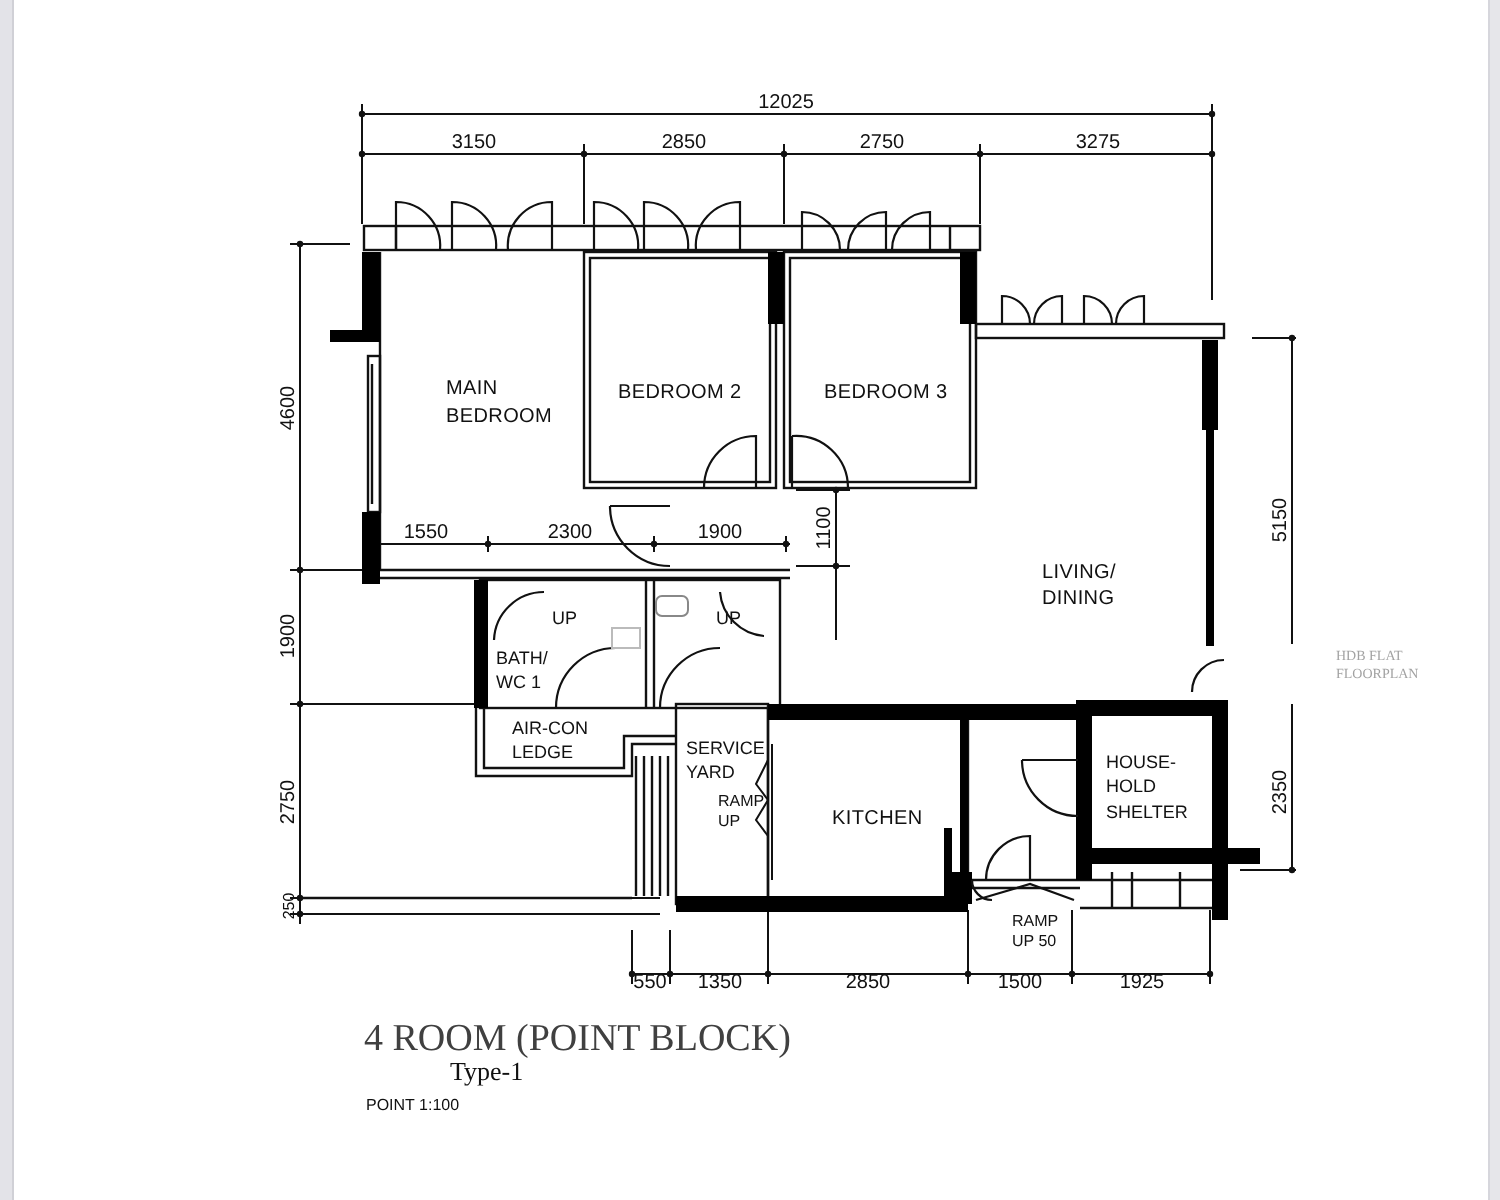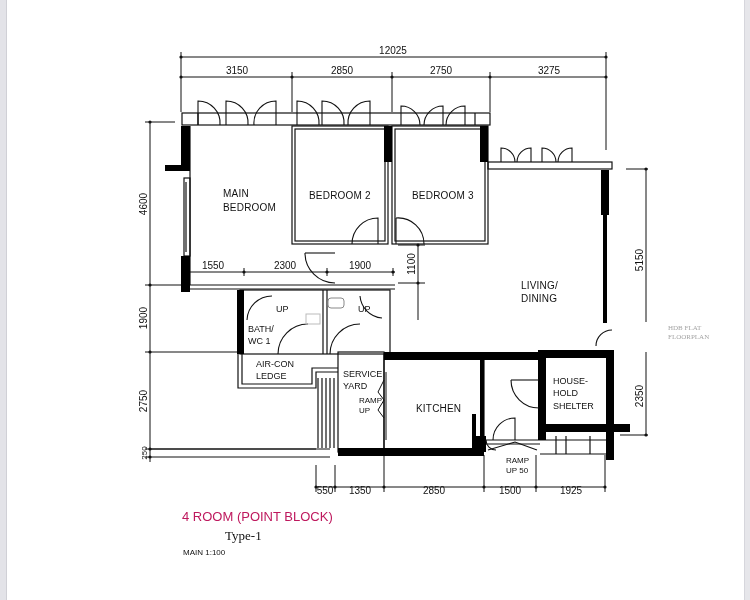--- a/index.html
+++ b/index.html
@@ -6,21 +6,21 @@
   body {
     width: 750px; height: 600px; background: #ffffff; position: relative; overflow: hidden;
     font-family: "Liberation Sans", sans-serif;
   }
   .edge-left { position: absolute; left: 0; top: 0; width: 6px; height: 600px; background: #e3e3e8; border-right: 1px solid #d0d0d6; }
   .edge-right { position: absolute; right: 0; top: 0; width: 5px; height: 600px; background: #e6e6ea; border-left: 1px solid #d6d6dc; }
   svg.plan { position: absolute; left: 0; top: 0; }
   .dim { font-family: "Liberation Sans", sans-serif; font-size: 10px; fill: #111; }
   .room { font-family: "Liberation Sans", sans-serif; font-size: 10px; fill: #111; letter-spacing: 0.2px; }
   .room-sm { font-family: "Liberation Sans", sans-serif; font-size: 9px; fill: #111; }
-  .title-main { position: absolute; left: 182px; top: 509px; font-family: Liberation Sans, sans-serif; font-size: 13px; color: #be185d; white-space: nowrap; }
+  .title-main { position: absolute; left: 182px; top: 509px; font-family: Liberation Serif, serif; font-size: 19px; color: #404040; white-space: nowrap; }
   .title-sub { position: absolute; left: 182px; top: 528px; font-family: "Liberation Serif", serif; font-size: 13px; color: #111; margin-left: 43px; }
   .title-scale { position: absolute; left: 183px; top: 548px; font-family: "Liberation Sans", sans-serif; font-size: 8px; color: #111; }
   .watermark { position: absolute; left: 590px; top: 322px; width: 130px; height: 22px; opacity: 0.55; }
   .watermark span { font-family: "Liberation Serif", serif; font-size: 7px; color: #555; display: block; line-height: 8px; position: absolute; left: 78px; }
 </style>
 </head>
 <body>
 
 <div class="edge-left"></div>
 <div class="edge-right"></div>
@@ -266,13 +266,13 @@
   <text class="room-sm" style="font-size:8px" x="506" y="473">UP 50</text>
 </svg>
 
 <div class="watermark">
   <span style="top:2px">HDB FLAT</span>
   <span style="top:11px">FLOORPLAN</span>
 </div>
 
 <div class="title-main">4 ROOM (POINT BLOCK)</div>
 <div class="title-sub">Type-1</div>
-<div class="title-scale">MAIN 1:100</div>
+<div class="title-scale">POINT 1:100</div>
 
 </body></html>

